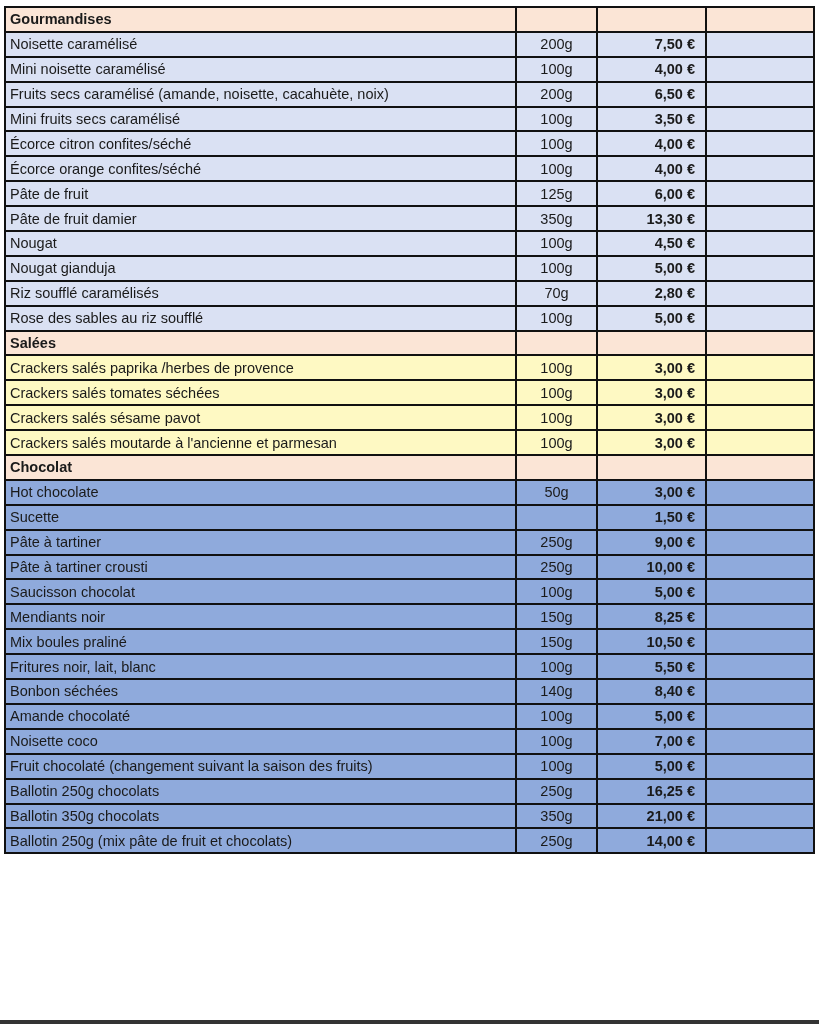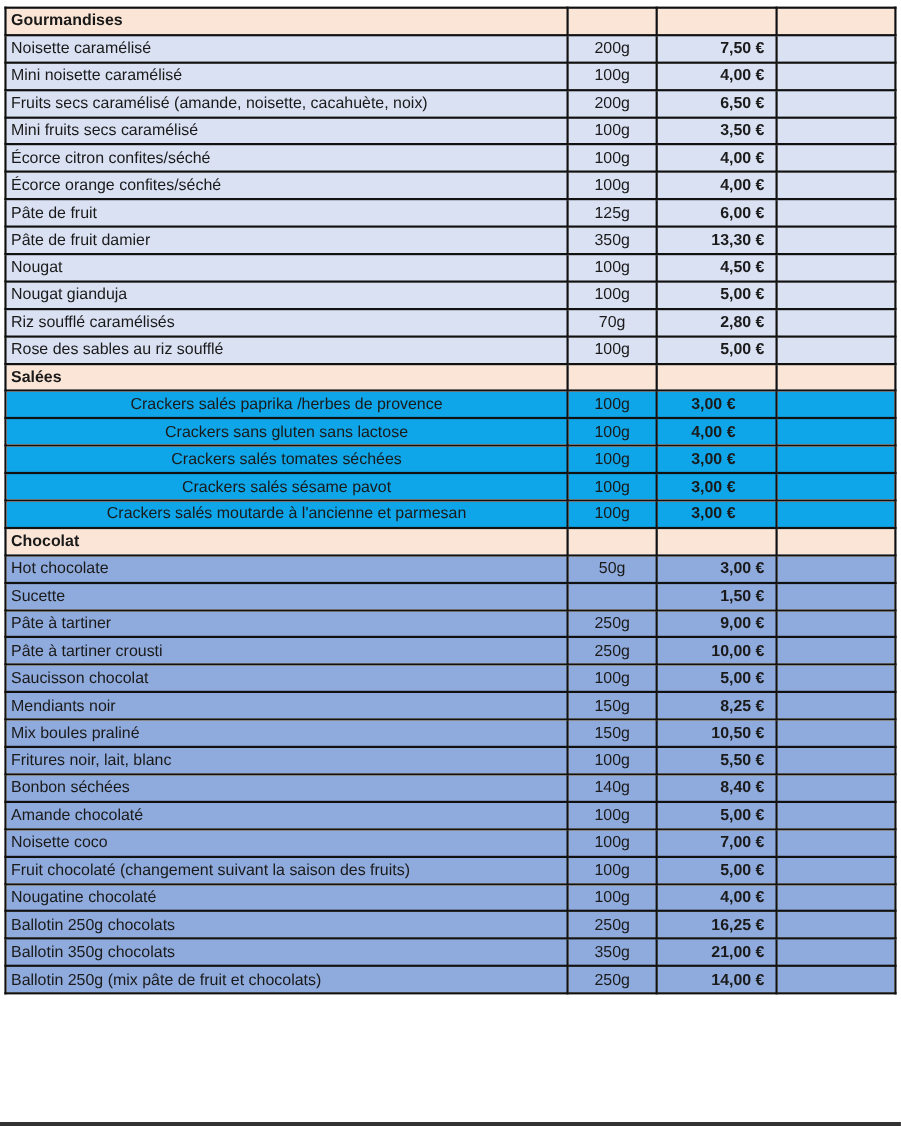--- a/index.html
+++ b/index.html
@@ -8,21 +8,21 @@
   #sheet { position:absolute; left:4px; top:6px; width:809px;
            border-collapse:collapse; table-layout:fixed; }
   #sheet td { border:2.5px solid #111; height:22.9px; padding:0 4px;
               font-size:14.5px; color:#1a1a1a; white-space:nowrap; overflow:hidden; }
   #sheet col.c1 { width:511px; } #sheet col.c2 { width:81px; }
   #sheet col.c3 { width:109px; } #sheet col.c4 { width:108px; }
   td.w { text-align:center; }
   td.p { text-align:right; padding-right:10px !important;font-weight:bold; }
   tr.cat td { background:#FBE5D6; font-weight:bold; }
   tr.g td { background:#DAE1F3;margin-top:41px; }
-  tr.s td { background:#0ea5e9;text-align:center; }
+  tr.s td { background:#fef9c3; }
   tr.c td { background:#8FAADC; }
   #bottom-bar { position:absolute; left:0; top:1020px; width:819px; height:4px; background:#333; }
 </style>
 </head>
 <body>
 
 <table id="sheet">
   <colgroup>
       <col class="c1">
       <col class="c2">
@@ -114,26 +114,20 @@
         <td class="p"></td>
         <td></td>
       </tr>
       <tr class="s">
         <td>Crackers salés paprika /herbes de provence</td>
         <td class="w">100g</td>
         <td class="p">3,00 €</td>
         <td></td>
       </tr>
       <tr class="s">
-        <td>Crackers sans gluten sans lactose</td>
-        <td class="w">100g</td>
-        <td class="p">4,00 €</td>
-        <td></td>
-      </tr>
-      <tr class="s">
         <td>Crackers salés tomates séchées</td>
         <td class="w">100g</td>
         <td class="p">3,00 €</td>
         <td></td>
       </tr>
       <tr class="s">
         <td>Crackers salés sésame pavot</td>
         <td class="w">100g</td>
         <td class="p">3,00 €</td>
         <td></td>
@@ -213,26 +207,20 @@
       <tr class="c">
         <td>Noisette coco</td>
         <td class="w">100g</td>
         <td class="p">7,00 €</td>
         <td></td>
       </tr>
       <tr class="c">
         <td>Fruit chocolaté (changement suivant la saison des fruits)</td>
         <td class="w">100g</td>
         <td class="p">5,00 €</td>
-        <td></td>
-      </tr>
-      <tr class="c">
-        <td>Nougatine chocolaté</td>
-        <td class="w">100g</td>
-        <td class="p">4,00 €</td>
         <td></td>
       </tr>
       <tr class="c">
         <td>Ballotin 250g chocolats</td>
         <td class="w">250g</td>
         <td class="p">16,25 €</td>
         <td></td>
       </tr>
       <tr class="c">
         <td>Ballotin 350g chocolats</td>

